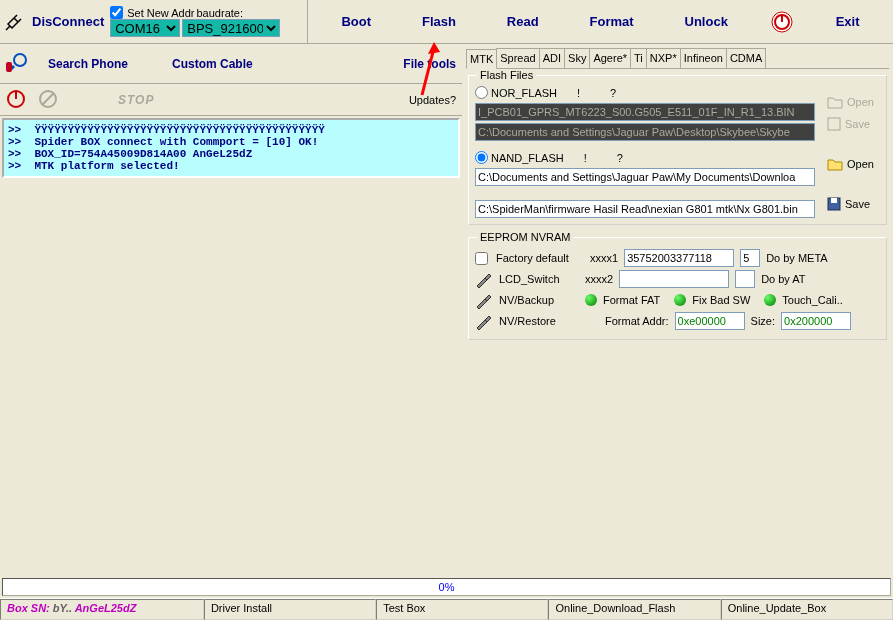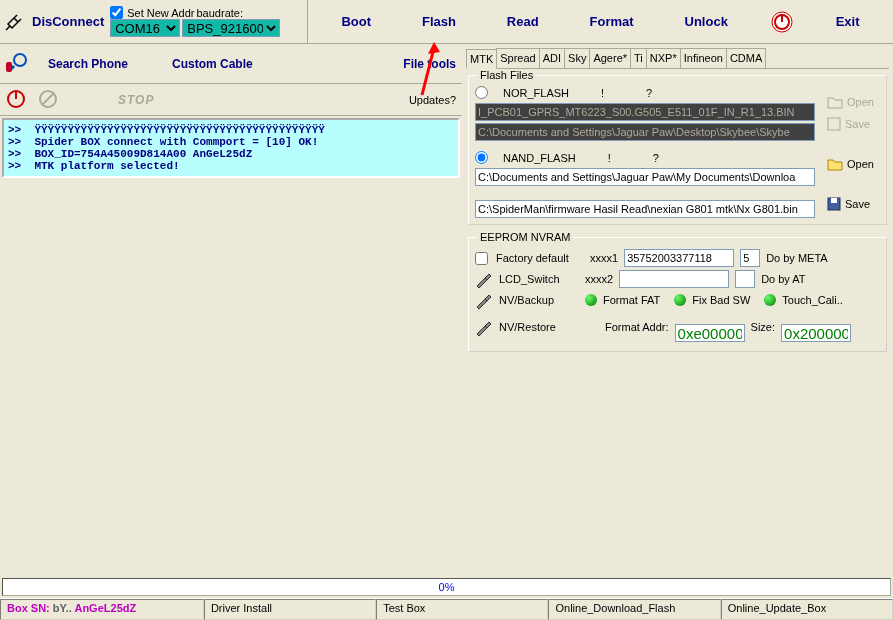--- a/index.html
+++ b/index.html
@@ -27,36 +27,36 @@
 .updates { margin-left: auto; color: #000; }
 .forbid svg { width: 20px; height: 20px; margin-left: 12px; }
 .content { display: flex; flex: 1; overflow: hidden; }
 .log { background: #b9fefe; width: 458px; border: 2px inset #fff; margin: 2px; font-family: "Courier New", monospace; font-size: 11px; font-weight: bold; color: #000080; padding: 4px; white-space: pre; overflow: auto; }
 .right-panel { flex: 1; display: flex; flex-direction: column; padding: 4px; }
 .tabs { display: flex; border-bottom: 1px solid #aca899; }
 .tab { padding: 3px 3px; border: 1px solid #aca899; border-bottom: none; background: #ece9d8; margin-right: -1px; cursor: pointer; font-size: 11px; }
 .tab.active { background: #ece9d8; position: relative; border-bottom: 1px solid #ece9d8; top: 1px; }
 .group { border: 1px solid #d4d0c8; border-top-color: #fff; border-left-color: #fff; margin: 6px 2px; padding: 8px 6px 6px; position: relative; }
 .group::before { content: attr(data-title); position: absolute; top: -7px; left: 8px; background: #ece9d8; padding: 0 3px; font-size: 11px; }
-.radio-row { display: flex; align-items: center; gap: 12px; padding: 2px 0; }
+.radio-row { display: flex; align-items: center; padding: 2px 0; }
 .rad { margin: 0 3px 0 0; }
 .path-input { width: 340px; font-size: 11px; border: 1px solid #7f9db9; height: 18px; padding: 0 2px; background: #fff; }
 .path-input.disabled { background: #404040; color: #aca899; }
 .file-btn { display: flex; align-items: center; gap: 4px; cursor: pointer; color: #000; }
 .file-btn.disabled { color: #aca899; }
 .folder-icon { width: 16px; height: 14px; }
 .disk-icon { width: 14px; height: 14px; }
 .text-in { border: 1px solid #7f9db9; height: 18px; font-size: 11px; padding: 0 2px; }
 .hammer { width: 18px; height: 18px; }
 .led { width: 12px; height: 12px; border-radius: 50%; background: radial-gradient(circle at 30% 30%, #6f6, #070); }
-.addr-in { border: 1px solid #7f9db9; height: 18px; width: 70px; color: #008000; font-size: 15px; margin-top: 12px; }
+.addr-in { border: 1px solid #7f9db9; height: 18px; width: 70px; color: #008000; font-size: 11px; }
 .progress { height: 18px; border: 1px inset #aca899; background: #fff; margin: 2px; display: flex; align-items: center; justify-content: center; font-size: 11px; color: #0000ff; }
 .statusbar { display: flex; border-top: 1px solid #fff; height: 22px; font-size: 11px; }
 .status-cell { border: 1px inset #d4d0c8; padding: 2px 6px; flex: 1; }
-.sn { color: #c000c0; font-weight: bold; }
+.sn { color: #c000c0; font-style: italic; font-weight: bold; }
 .sn .by { color: #606060; }
 .arrow { position: absolute; left: 412px; top: 40px; pointer-events: none; }
 .flash-files .left-col { display:flex; flex-direction:column; gap:2px; width:342px; }
 .flash-files .btn-col { display:flex; flex-direction:column; justify-content:center; gap:8px; margin-left:10px; }
 .flash-block { display:flex; }
 .ee-row { display:flex; align-items:center; gap:6px; margin:3px 0; }
 </style>
 </head>
 <body>
 

